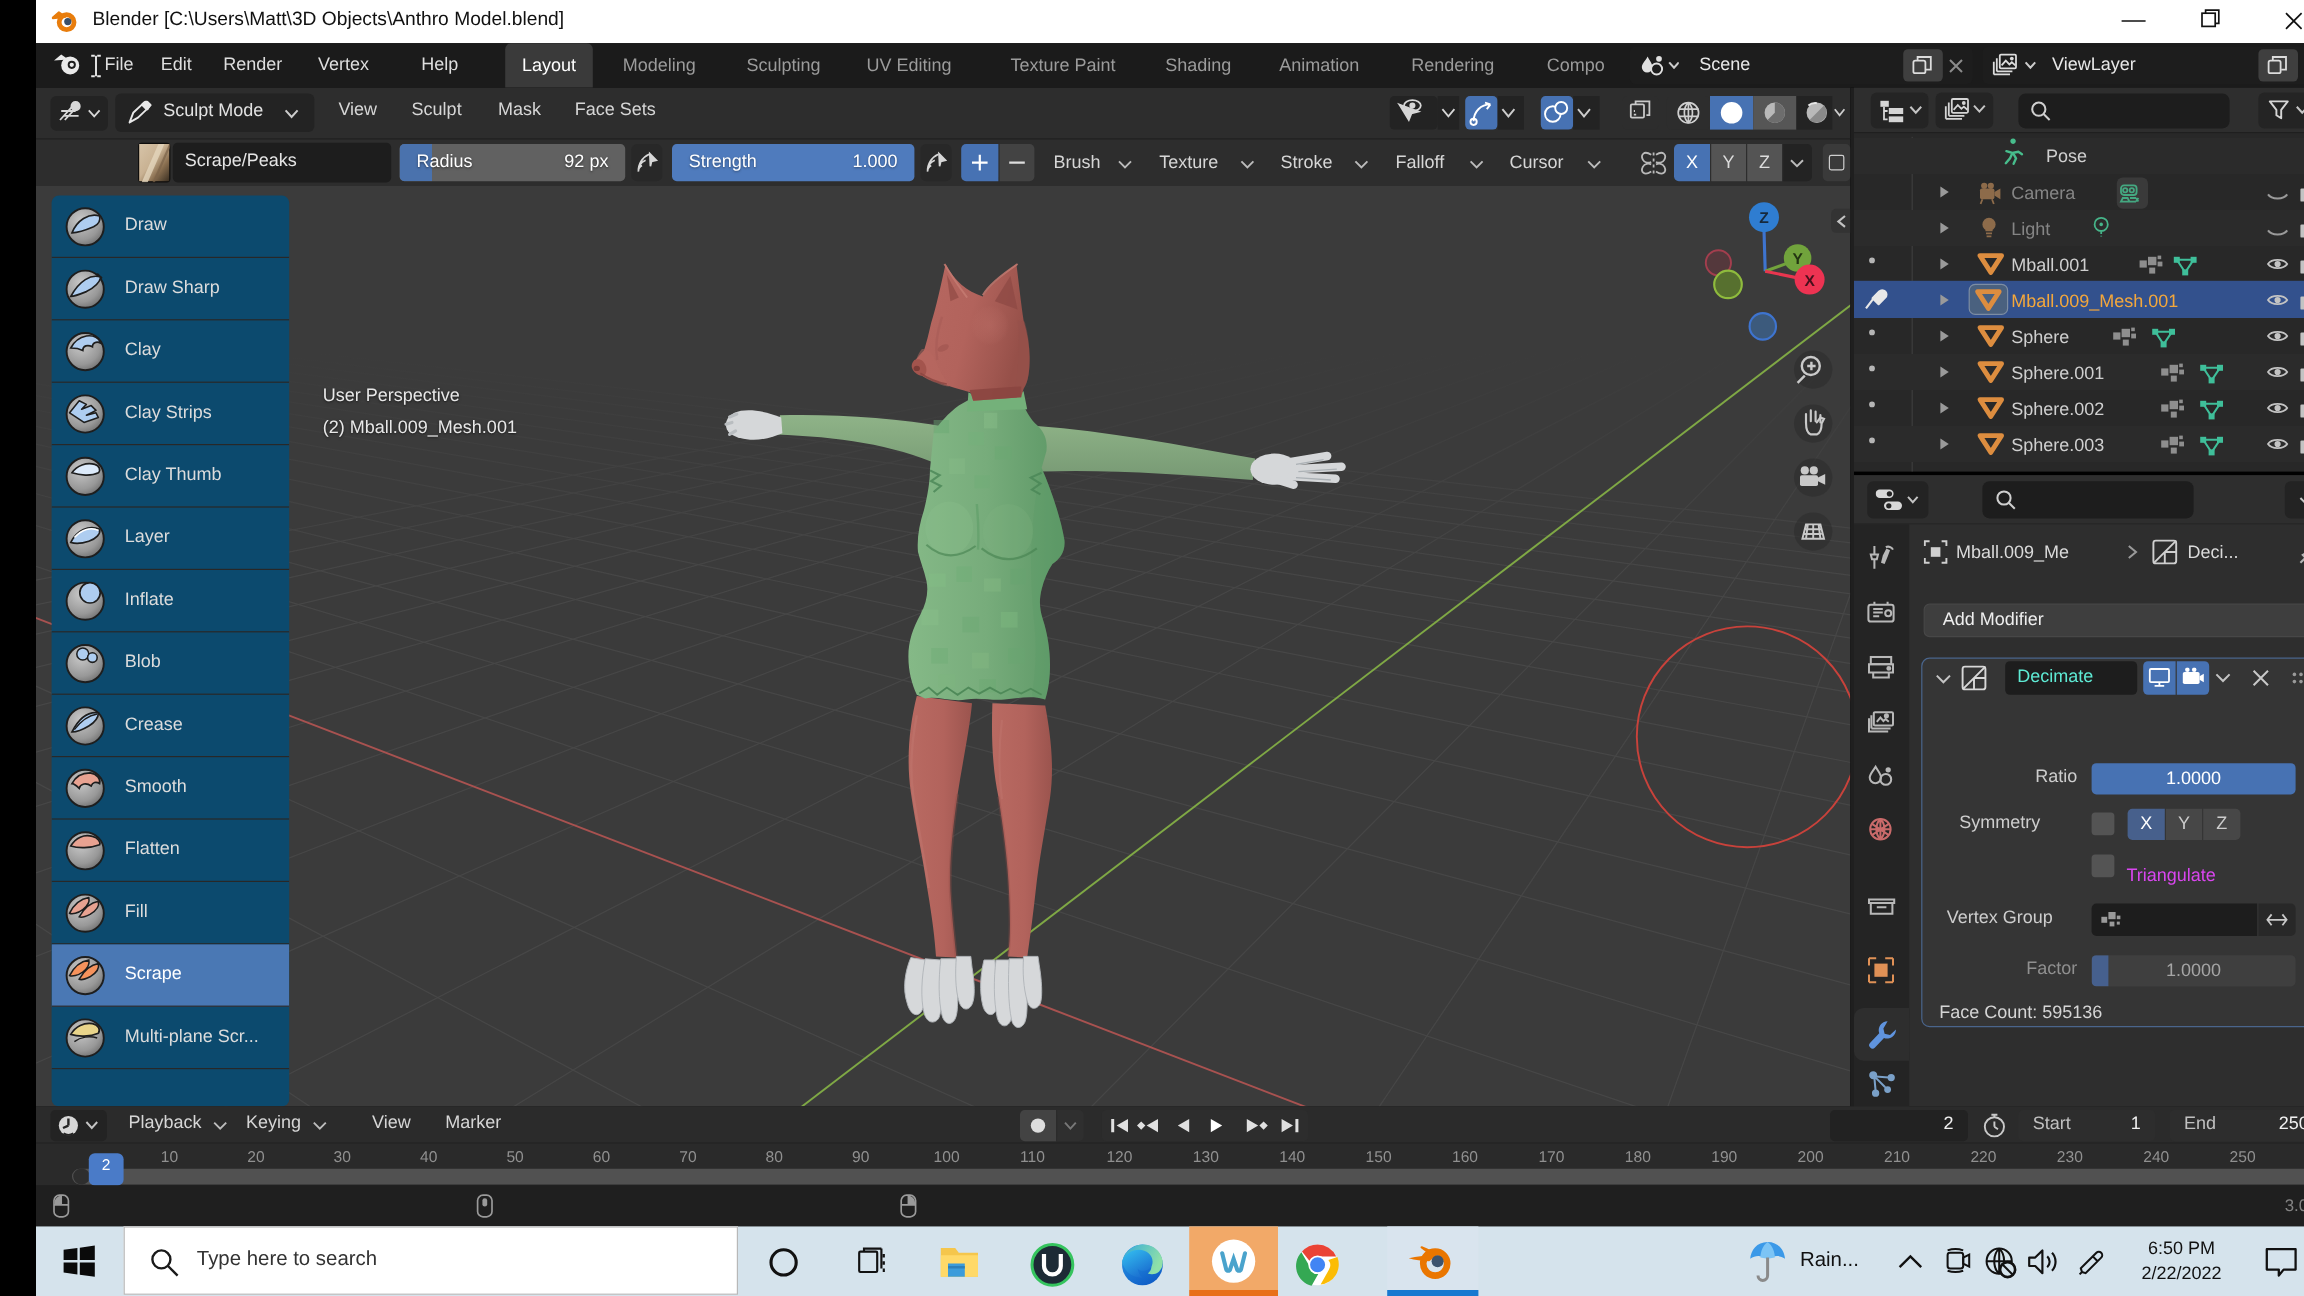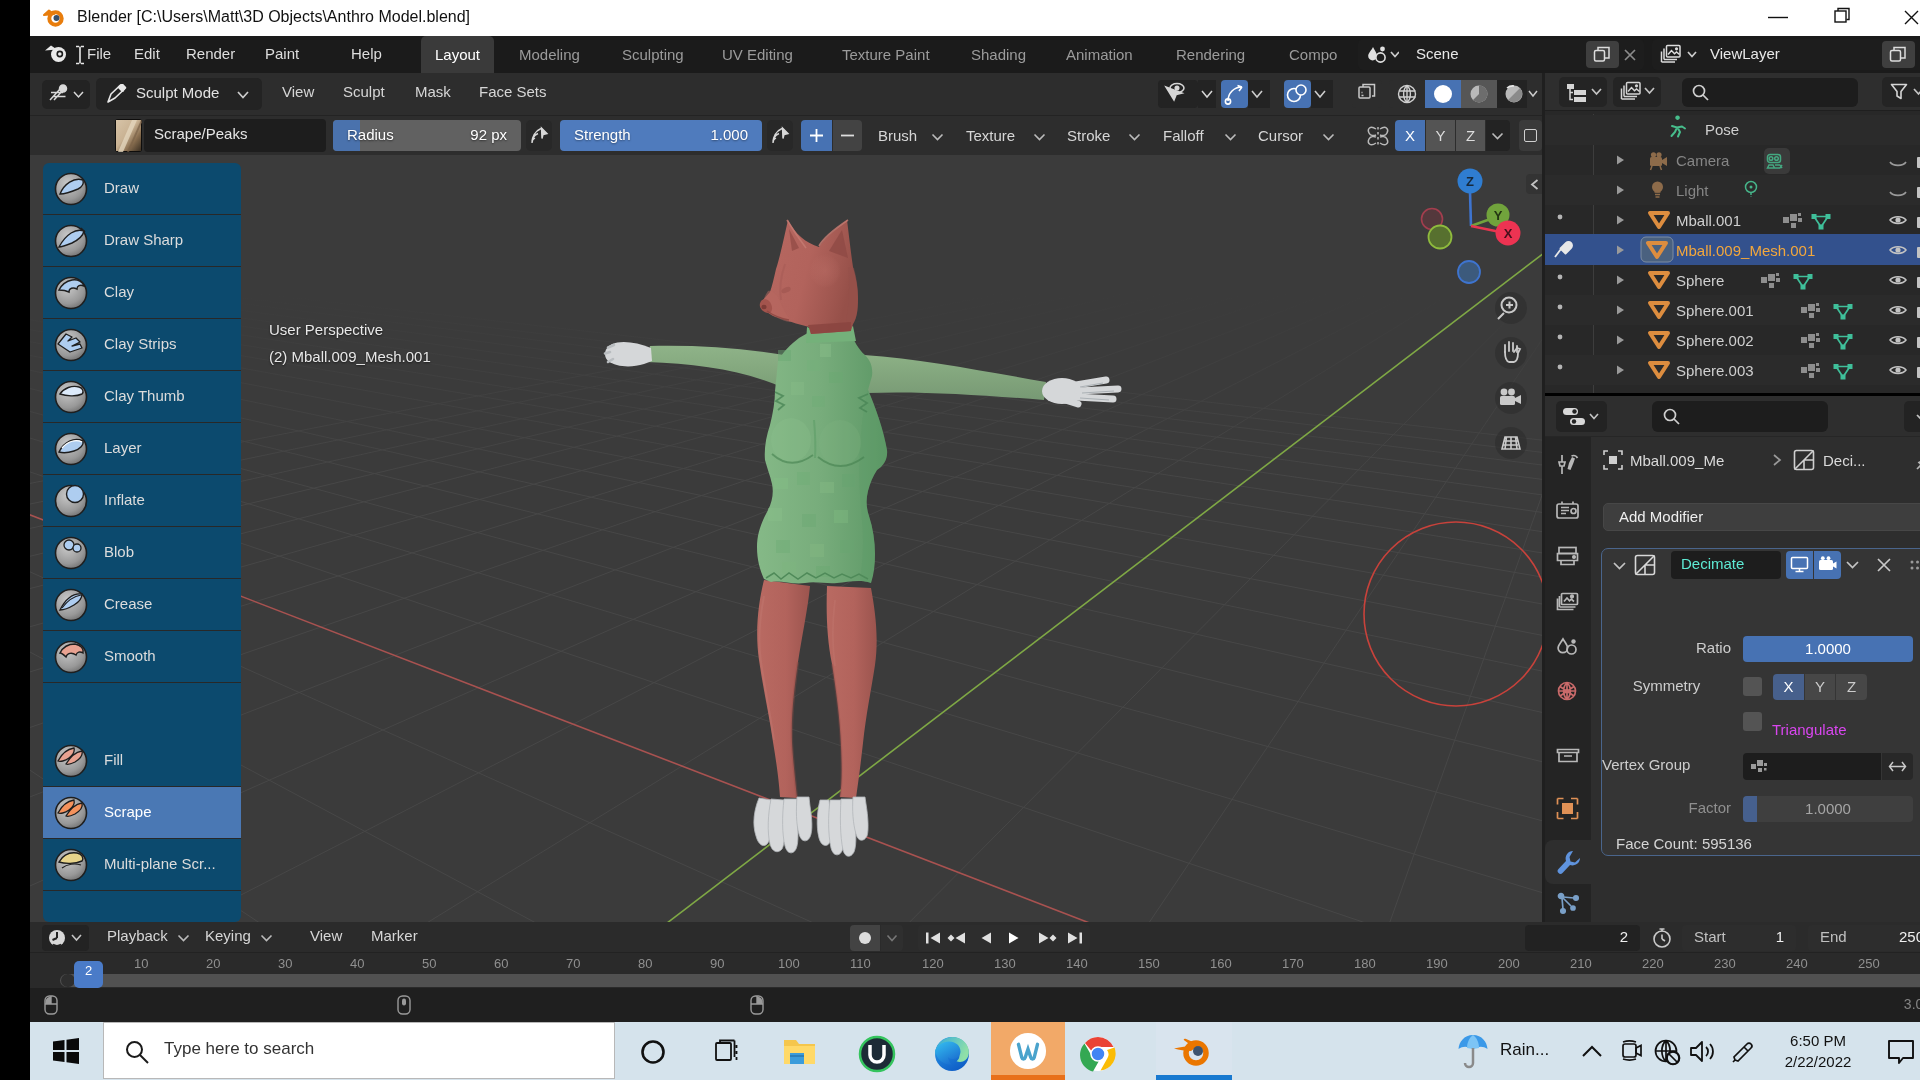--- a/index.html
+++ b/index.html
@@ -57,21 +57,21 @@
         <circle cx="15.8" cy="10" r="1.8" fill="#e9e9e9"></circle>
   </svg>
   <svg class="abs" style="left:44px;top:9px" width="12" height="20" viewBox="0 0 12 20">
     <g stroke="#e8e8e8" stroke-width="1.6" fill="none">
           <path d="M2 1.5 h3 M7 1.5 h3 M6 1.5 v17 M2 18.5 h3 M7 18.5 h3"></path>
         </g>
   </svg>
   <div class="menu" style="left:57px">File</div>
   <div class="menu" style="left:104px">Edit</div>
   <div class="menu" style="left:156px">Render</div>
-  <div class="menu" style="left:235px">Paint</div>
+  <div class="menu" style="left:235px">Vertex</div>
   <div class="menu" style="left:321px">Help</div>
   <div class="wtab on" style="left:391px">Layout</div>
   <div class="wtab" style="left:489px">Modeling</div>
   <div class="wtab" style="left:592px">Sculpting</div>
   <div class="wtab" style="left:692px">UV Editing</div>
   <div class="wtab" style="left:812px">Texture Paint</div>
   <div class="wtab" style="left:941px">Shading</div>
   <div class="wtab" style="left:1036px">Animation</div>
   <div class="wtab" style="left:1146px">Rendering</div>
   <div class="wtab" style="left:1259px">Compo</div>
@@ -590,20 +590,26 @@
             <use href="#i-crease"></use>
           </svg>
           <span>Crease</span>
         </div>
   <div class="tbrow" style="top:468px">
           <svg class="ticon">
             <use href="#i-smooth"></use>
           </svg>
           <span>Smooth</span>
         </div>
+  <div class="tbrow" style="top:520px">
+          <svg class="ticon">
+            <use href="#i-flatten"></use>
+          </svg>
+          <span>Flatten</span>
+        </div>
   <div class="tbrow" style="top:572px">
           <svg class="ticon">
             <use href="#i-fill"></use>
           </svg>
           <span>Fill</span>
         </div>
   <div class="tbrow sel" style="top:624px">
           <svg class="ticon">
             <use href="#i-scrape"></use>
           </svg>
@@ -1081,21 +1087,21 @@
     <svg class="abs" style="left:320px;top:133px" width="10" height="10">
           <circle cx="5" cy="5" r="3.2" fill="#6e6e6e"></circle>
         </svg>
 
     <div class="abs" style="left:141px;top:163px;width:19px;height:19px;background:#545454;border-radius:3px"></div>
     <div class="abs" style="left:170px;top:172px;font-size:15px;color:#d946ef">Triangulate</div>
     <svg class="abs" style="left:320px;top:168px" width="10" height="10">
           <circle cx="5" cy="5" r="3.2" fill="#8c8c8c"></circle>
         </svg>
 
-    <div class="abs" style="left:0;top:207px;width:129px;text-align:left;font-size:15px;color:#cdcdcd">Vertex Group</div>
+    <div class="abs" style="left:0;top:207px;width:129px;text-align:center;font-size:15px;color:#cdcdcd">Vertex Group</div>
     <div class="abs" style="left:141px;top:204px;width:138px;height:27px;background:#1d1d1d;border-radius:4px 0 0 4px">
       <svg class="abs" style="left:8px;top:5px" width="18" height="17" viewBox="0 0 18 17">
             <g fill="#9a9a9a">
               <rect x="0" y="6" width="5" height="5"></rect>
               <rect x="6" y="2" width="6" height="6"></rect>
               <rect x="7" y="10" width="4" height="4"></rect>
               <rect x="13" y="5" width="3" height="3"></rect>
               <rect x="13" y="10" width="2.5" height="2.5"></rect>
             </g>
           </svg>

